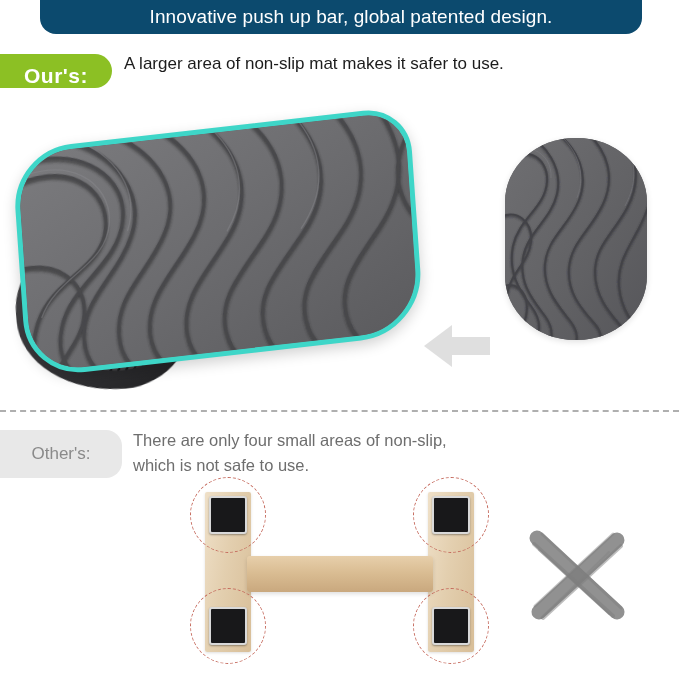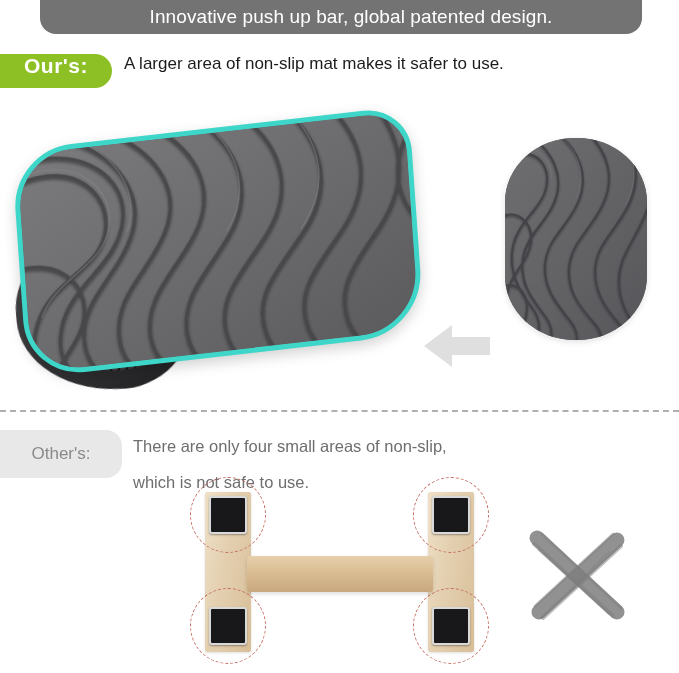--- a/index.html
+++ b/index.html
@@ -13,21 +13,21 @@
     overflow: hidden;
     font-family: "Liberation Sans", sans-serif;
     -webkit-font-smoothing: antialiased;
   }
 
   
   .header-banner {
     position: absolute;
     left: 40px; top: 0;
     width: 602px; height: 34px;
-    background: #737373;
+    background: #0c4a6e;
     border-radius: 0 0 16px 16px;
     display: flex;
     align-items: center;
     justify-content: center;
     padding-left: 20px;
   }
   .header-banner .title {
     color: #ffffff;
     font-size: 19px;
     font-weight: 400;
@@ -41,21 +41,21 @@
     left: 0; top: 54px;
     width: 679px; height: 36px;
   }
   .badge-ours {
     position: absolute;
     left: 0; top: 0;
     width: 112px; height: 34px;
     background: #8CC024;
     border-radius: 0 17px 17px 0;
     display: flex;
-    align-items: flex-start;
+    align-items: flex-end;
     justify-content: center;
   }
   .badge-ours .badge-text {
     color: #ffffff;
     font-size: 21px;
     font-weight: bold;
     letter-spacing: 0.5px;
   }
   .ours-desc {
     position: absolute;
@@ -160,21 +160,21 @@
   .badge-others .badge-text {
     color: #8A8A8A;
     font-size: 17px;
     font-weight: 400;
   }
   .others-desc {
     position: absolute;
     left: 133px; top: 0;
     color: #6E6E6E;
     font-size: 16.5px;
-    line-height: 36px;
+    line-height: 25px;
     white-space: pre-line;
   }
 
   
   .others-visual {
     position: absolute;
     left: 0; top: 480px;
     width: 679px; height: 193px;
   }
   .bar-wrap {

